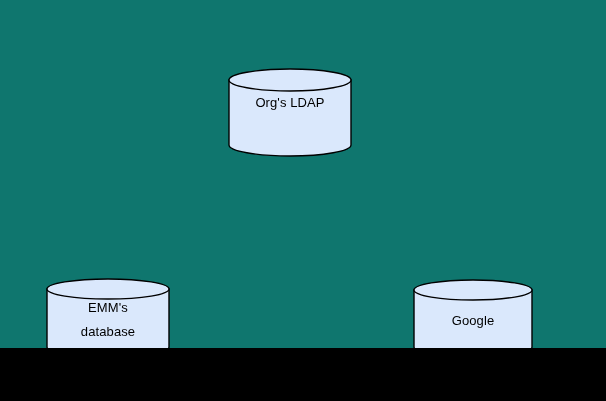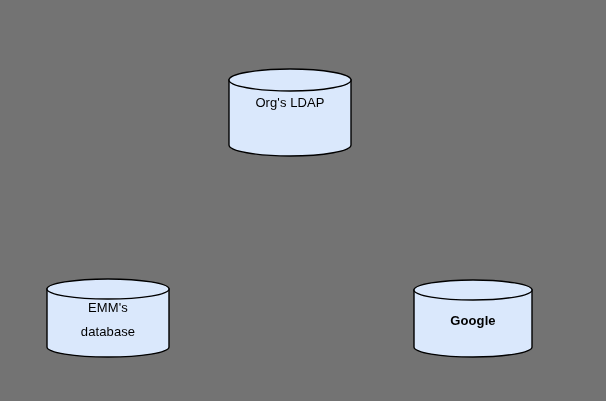--- a/index.html
+++ b/index.html
@@ -42,21 +42,21 @@
     letter-spacing: 0.1px;
     white-space: nowrap;
     pointer-events: none;
     -webkit-font-smoothing: antialiased;
   }
   .cyl-label .ln { display: block; }
 </style>
 </head>
 <body>
 
-<div id="canvas" style="width: 606px; height: 401px; background: #737373;">
+<div id="canvas" style="width: 606px; height: 348px; background: #0f766e;">
 
   <div class="cylinder" id="node-ldap" style="left: 228px; top: 68px; width: 124px; height: 89px;">
     <svg class="cyl-svg" viewBox="0 0 124 89" preserveAspectRatio="none">
       <path class="cyl-body" d="M 1 12 L 1 77 A 61 11 0 0 0 123 77 L 123 12 Z" fill="#dae8fc" stroke="#000000" stroke-width="1.4"></path>
       <ellipse class="cyl-top" cx="62" cy="12" rx="61" ry="11" fill="#dae8fc" stroke="#000000" stroke-width="1.4"></ellipse>
     </svg>
     <div class="cyl-label" style="top: 23.2034px; color: rgb(0, 0, 0);">
       <span class="ln">Org's LDAP</span>
     </div>
   </div>
@@ -70,18 +70,18 @@
       <span class="ln">EMM's</span>
       <span class="ln">database</span>
     </div>
   </div>
 
   <div class="cylinder" id="node-google" style="left: 413px; top: 279px; width: 120px; height: 79px;">
     <svg class="cyl-svg" viewBox="0 0 120 79" preserveAspectRatio="none">
       <path class="cyl-body" d="M 1 11 L 1 68 A 59 10 0 0 0 119 68 L 119 11 Z" fill="#dae8fc" stroke="#000000" stroke-width="1.4"></path>
       <ellipse class="cyl-top" cx="60" cy="11" rx="59" ry="10" fill="#dae8fc" stroke="#000000" stroke-width="1.4"></ellipse>
     </svg>
-    <div class="cyl-label" style="top: 29.8996px; color: rgb(0, 0, 0); font-weight: bold;">
+    <div class="cyl-label" style="top: 29.8996px; color: rgb(0, 0, 0);">
       <span class="ln">Google</span>
     </div>
   </div>
 
 </div>
 
 </body></html>

